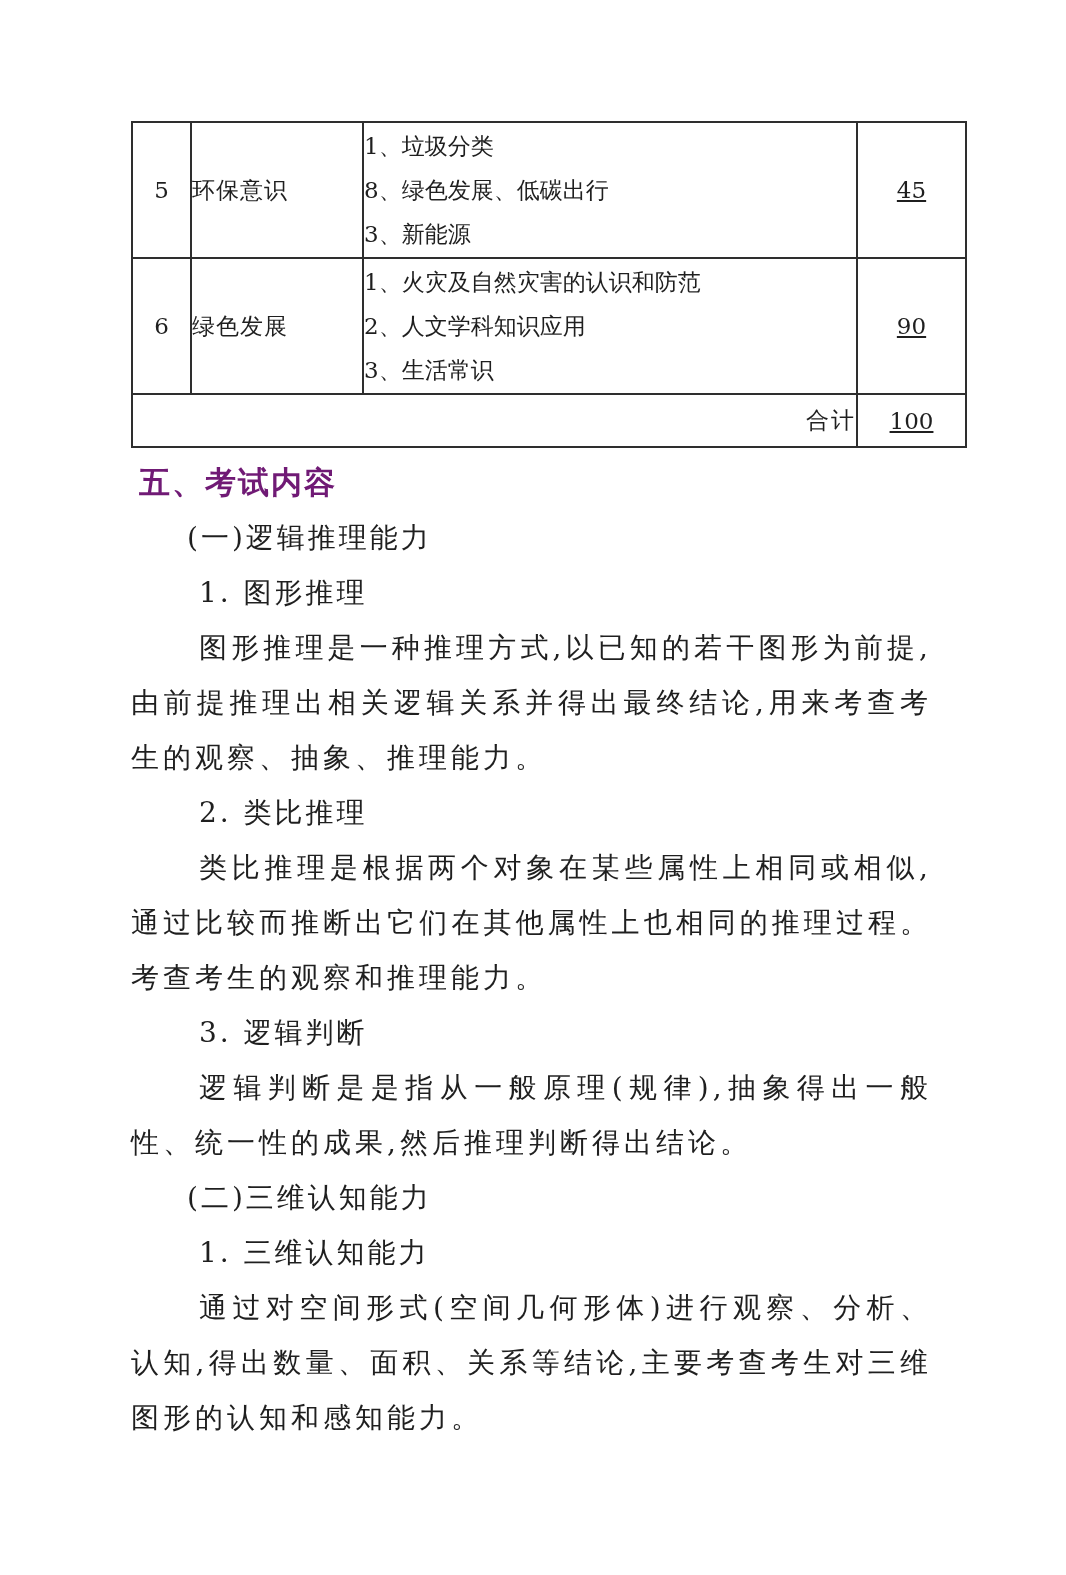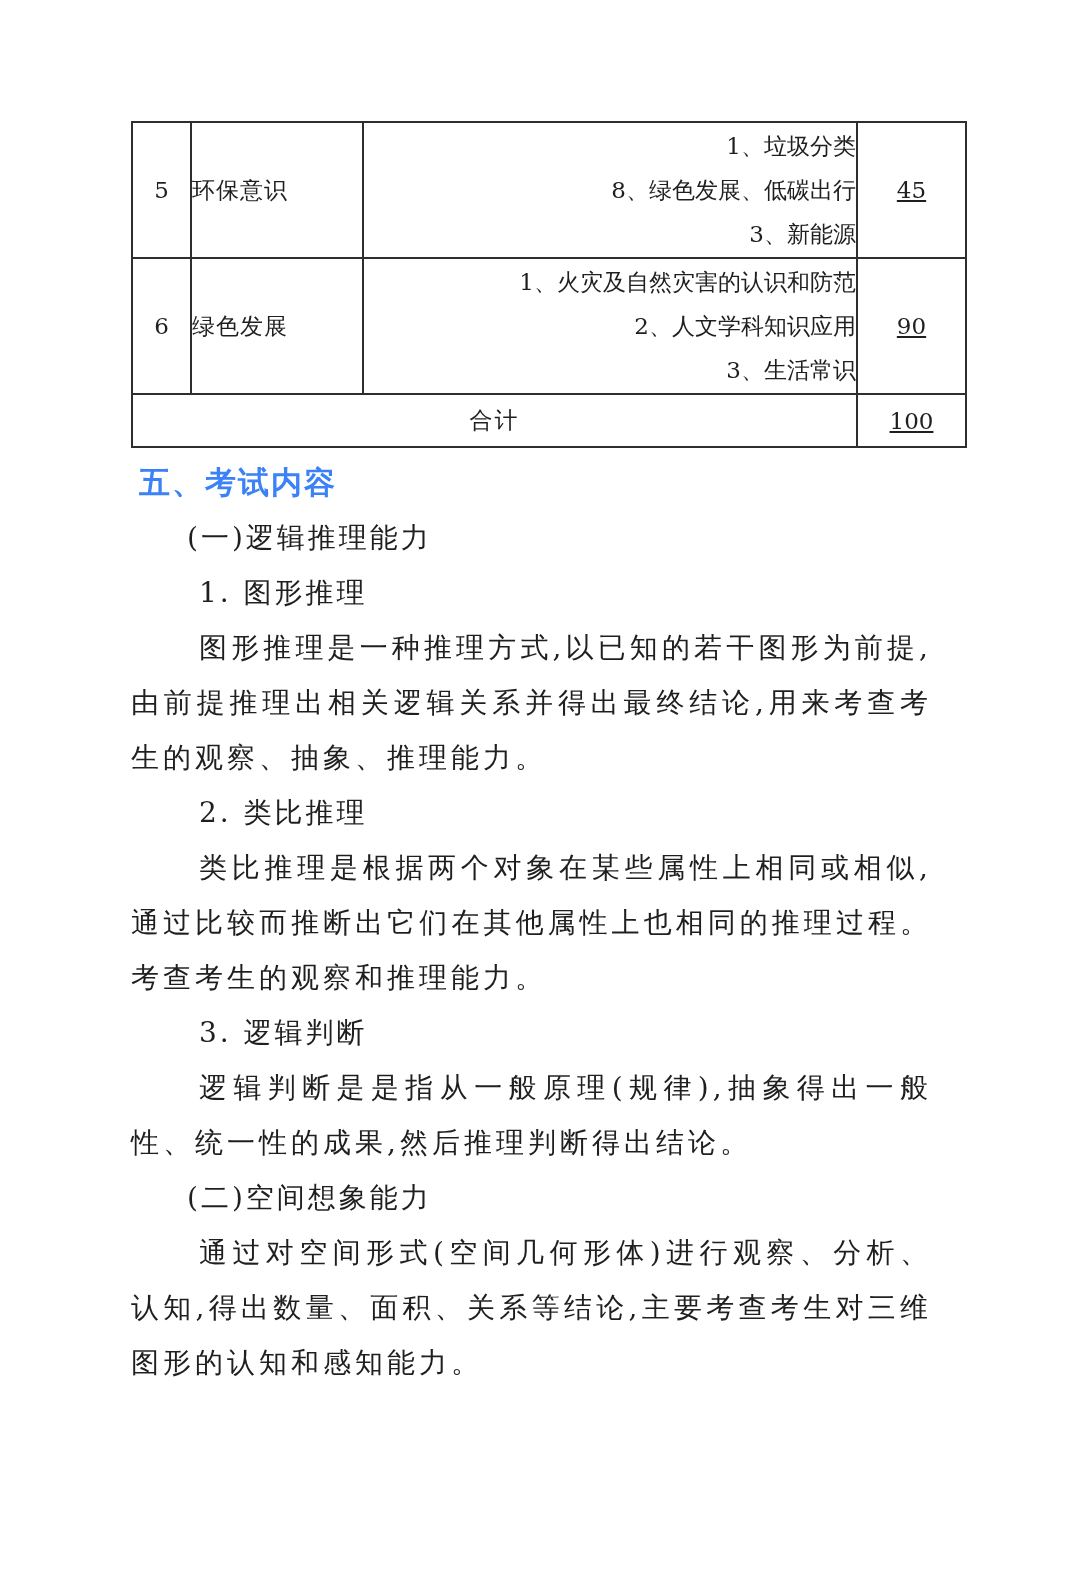--- a/index.html
+++ b/index.html
@@ -36,43 +36,43 @@
     border: 2px solid #2e2e2e;
     padding: 0;
     vertical-align: middle;
     font-size: 23px;
   }
   tr.row-main   { height: 136px; }
   tr.row-total  { height: 53px; }
   td.c-num    { text-align: center; }
   td.c-cat    { letter-spacing: 1px; }
   td.c-items  { padding-left: 11px; }
-  td.c-items .topic-line { line-height: 44px; white-space: nowrap; text-align: right; }
+  td.c-items .topic-line { line-height: 44px; white-space: nowrap; }
   td.c-score  { text-align: center; font-size: 24px; text-decoration: underline; }
-  td.c-total  { text-align: center; font-size: 24px; letter-spacing: 2px; border-radius: 7px; }
+  td.c-total  { text-align: right; font-size: 24px; letter-spacing: 2px; border-radius: 7px; }
 
   
   .content {
     position: absolute;
     left: 131px;
     top: 455px;
     width: 801px;
     font-size: 28px;
     letter-spacing: 4px;
     line-height: 55px;
   }
   .content p, .content h2 { margin: 0; padding: 0; }
   .heading {
     font-family: "DejaVu Sans", "Liberation Sans", sans-serif;
     font-weight: bold;
     font-size: 31px;
     letter-spacing: 2px;
     line-height: 55px;
     margin-left: 8px !important;
-    color: #3b82f6;
+    color: #701a75;
   }
   .sub  { text-indent: 56px; letter-spacing: 3px; }
   .item { text-indent: 68px; letter-spacing: 3px; }
   .para {
     text-align: justify;
     text-justify: inter-character;
     text-indent: 68px;
   }
 </style>
 </head>
@@ -117,17 +117,18 @@
 
   <div class="content">
     <h2 class="heading">五、考试内容</h2>
     <p class="sub">(一)逻辑推理能力</p>
     <p class="item">1. 图形推理</p>
     <p class="para">图形推理是一种推理方式,以已知的若干图形为前提,由前提推理出相关逻辑关系并得出最终结论,用来考查考生的观察、抽象、推理能力。</p>
     <p class="item">2. 类比推理</p>
     <p class="para">类比推理是根据两个对象在某些属性上相同或相似,通过比较而推断出它们在其他属性上也相同的推理过程。考查考生的观察和推理能力。</p>
     <p class="item">3. 逻辑判断</p>
     <p class="para">逻辑判断是是指从一般原理(规律),抽象得出一般性、统一性的成果,然后推理判断得出结论。</p>
-    <p class="sub">(二)空间想象能力</p>
+    <p class="sub">(二)三维认知能力</p>
+    <p class="item">1. 三维认知能力</p>
     <p class="para">通过对空间形式(空间几何形体)进行观察、分析、认知,得出数量、面积、关系等结论,主要考查考生对三维图形的认知和感知能力。</p>
   </div>
 
 </div>
 
 </body></html>

